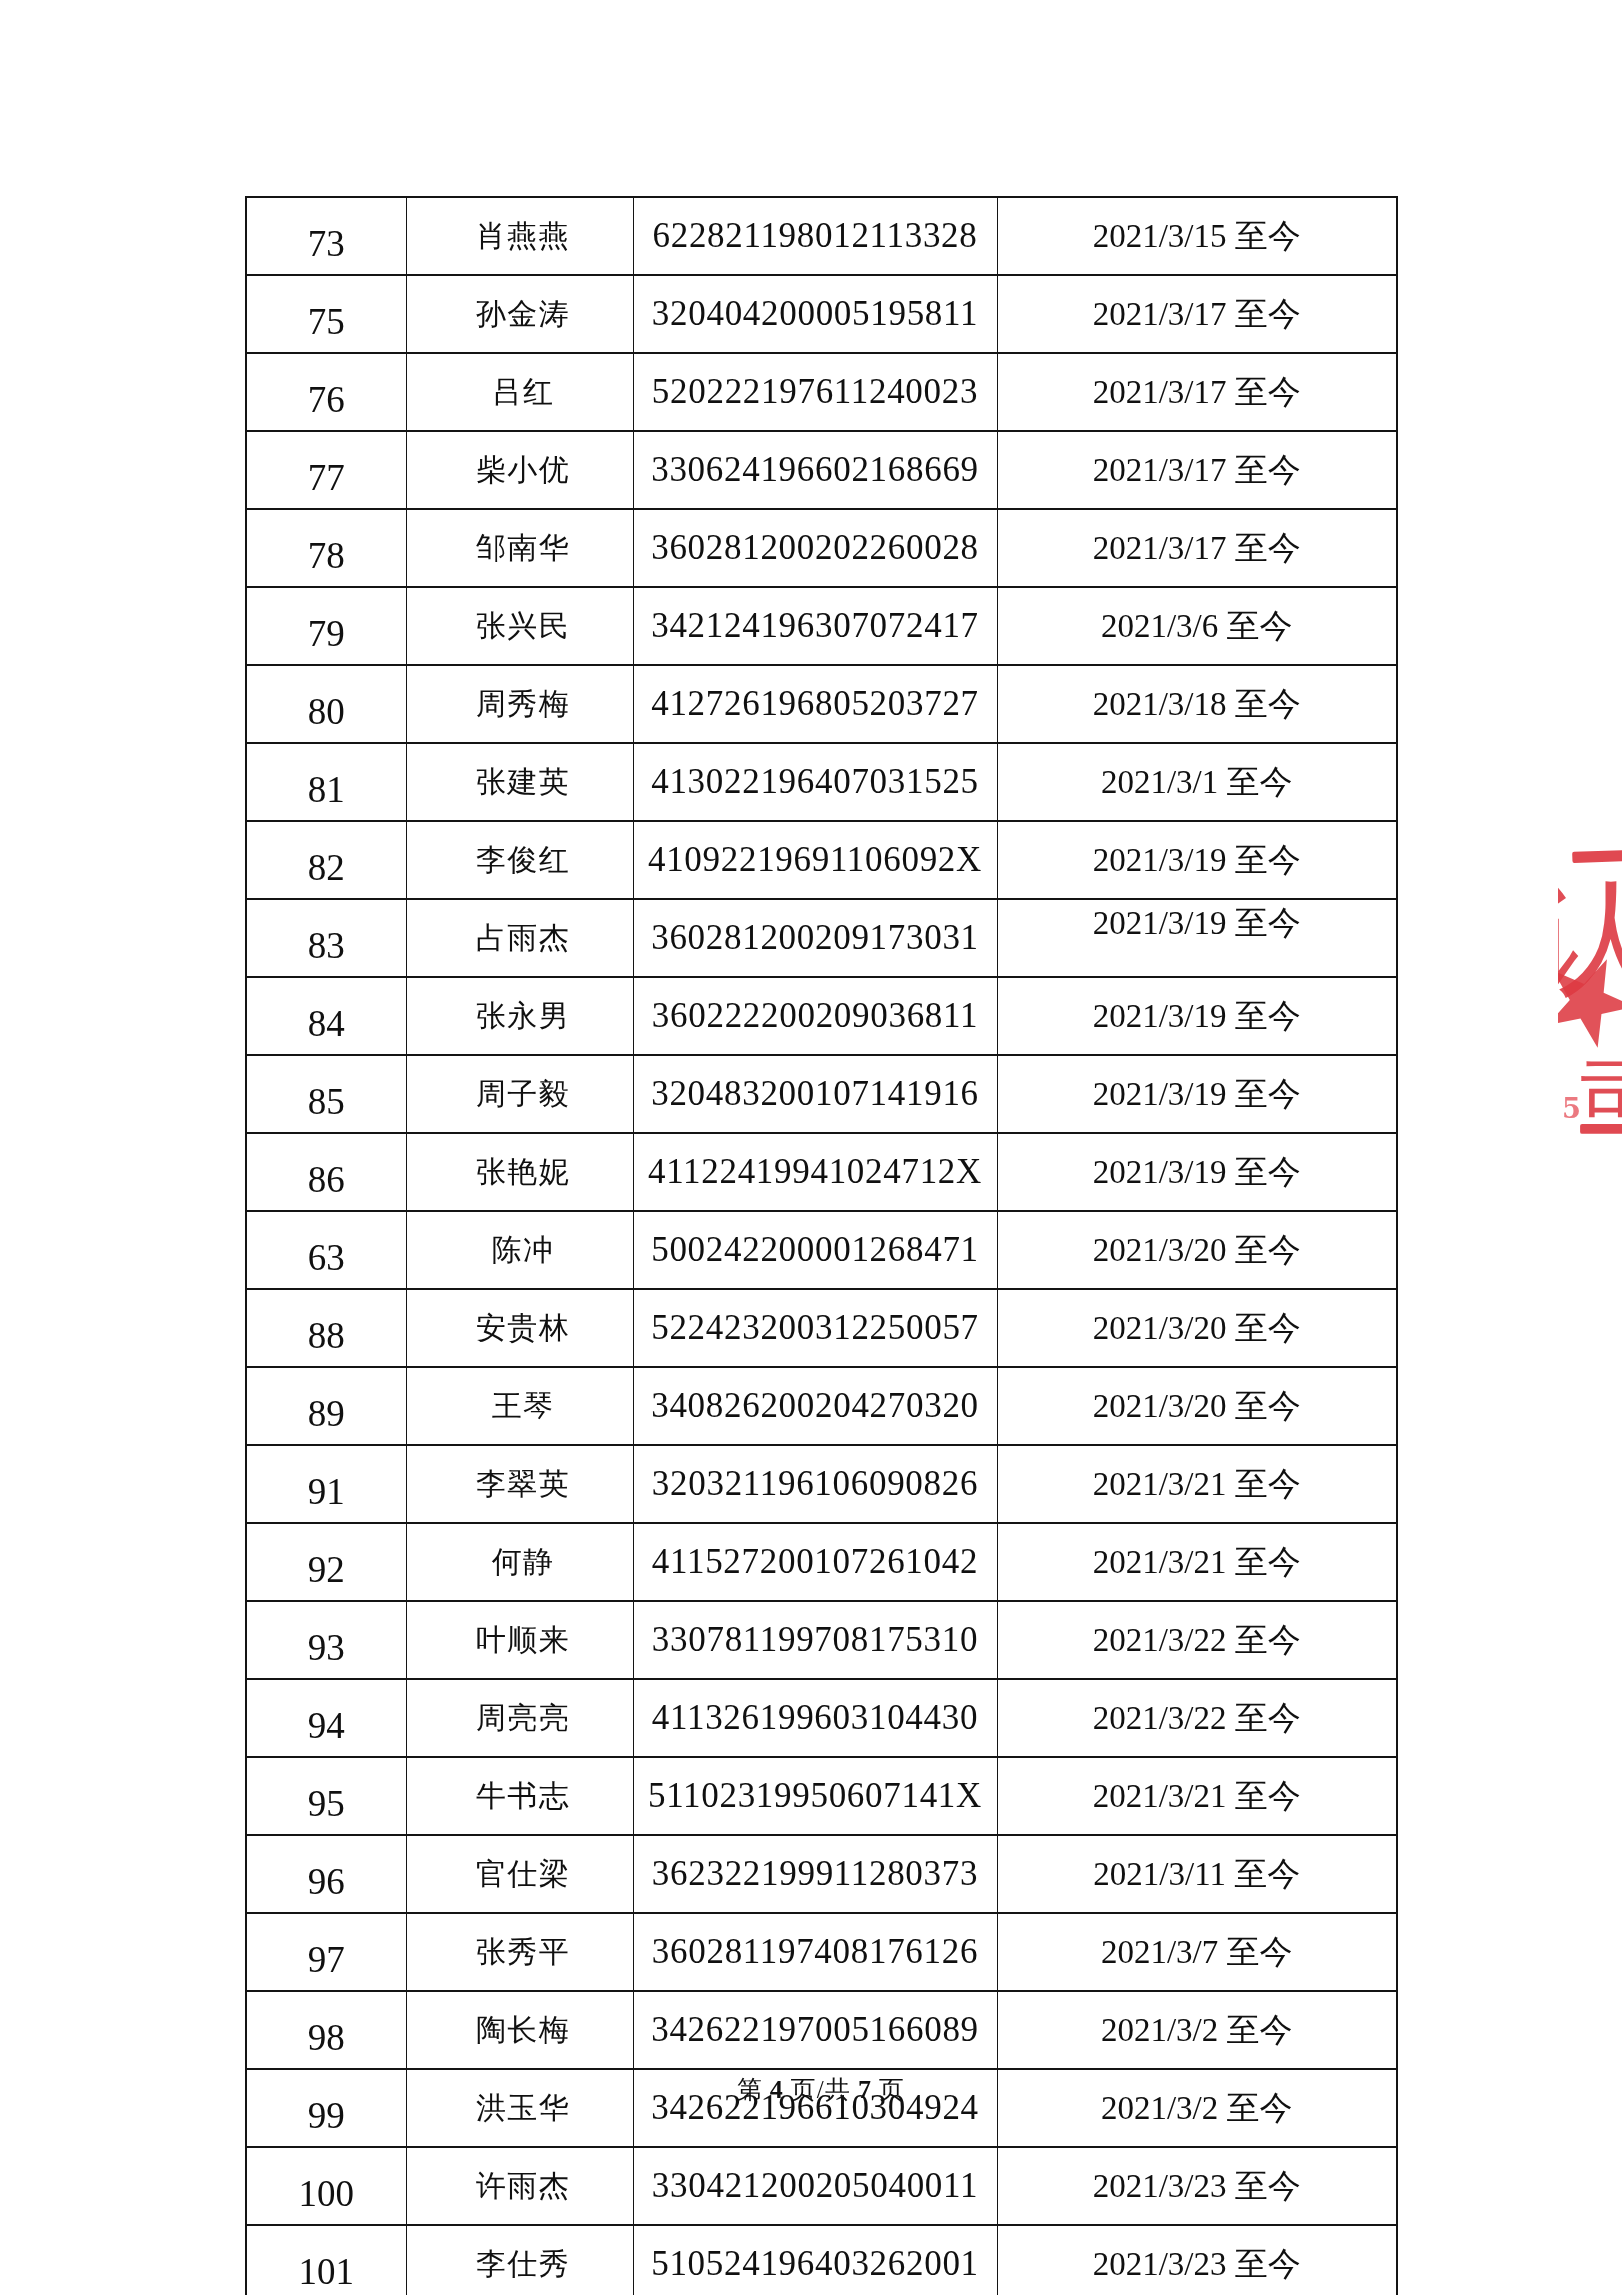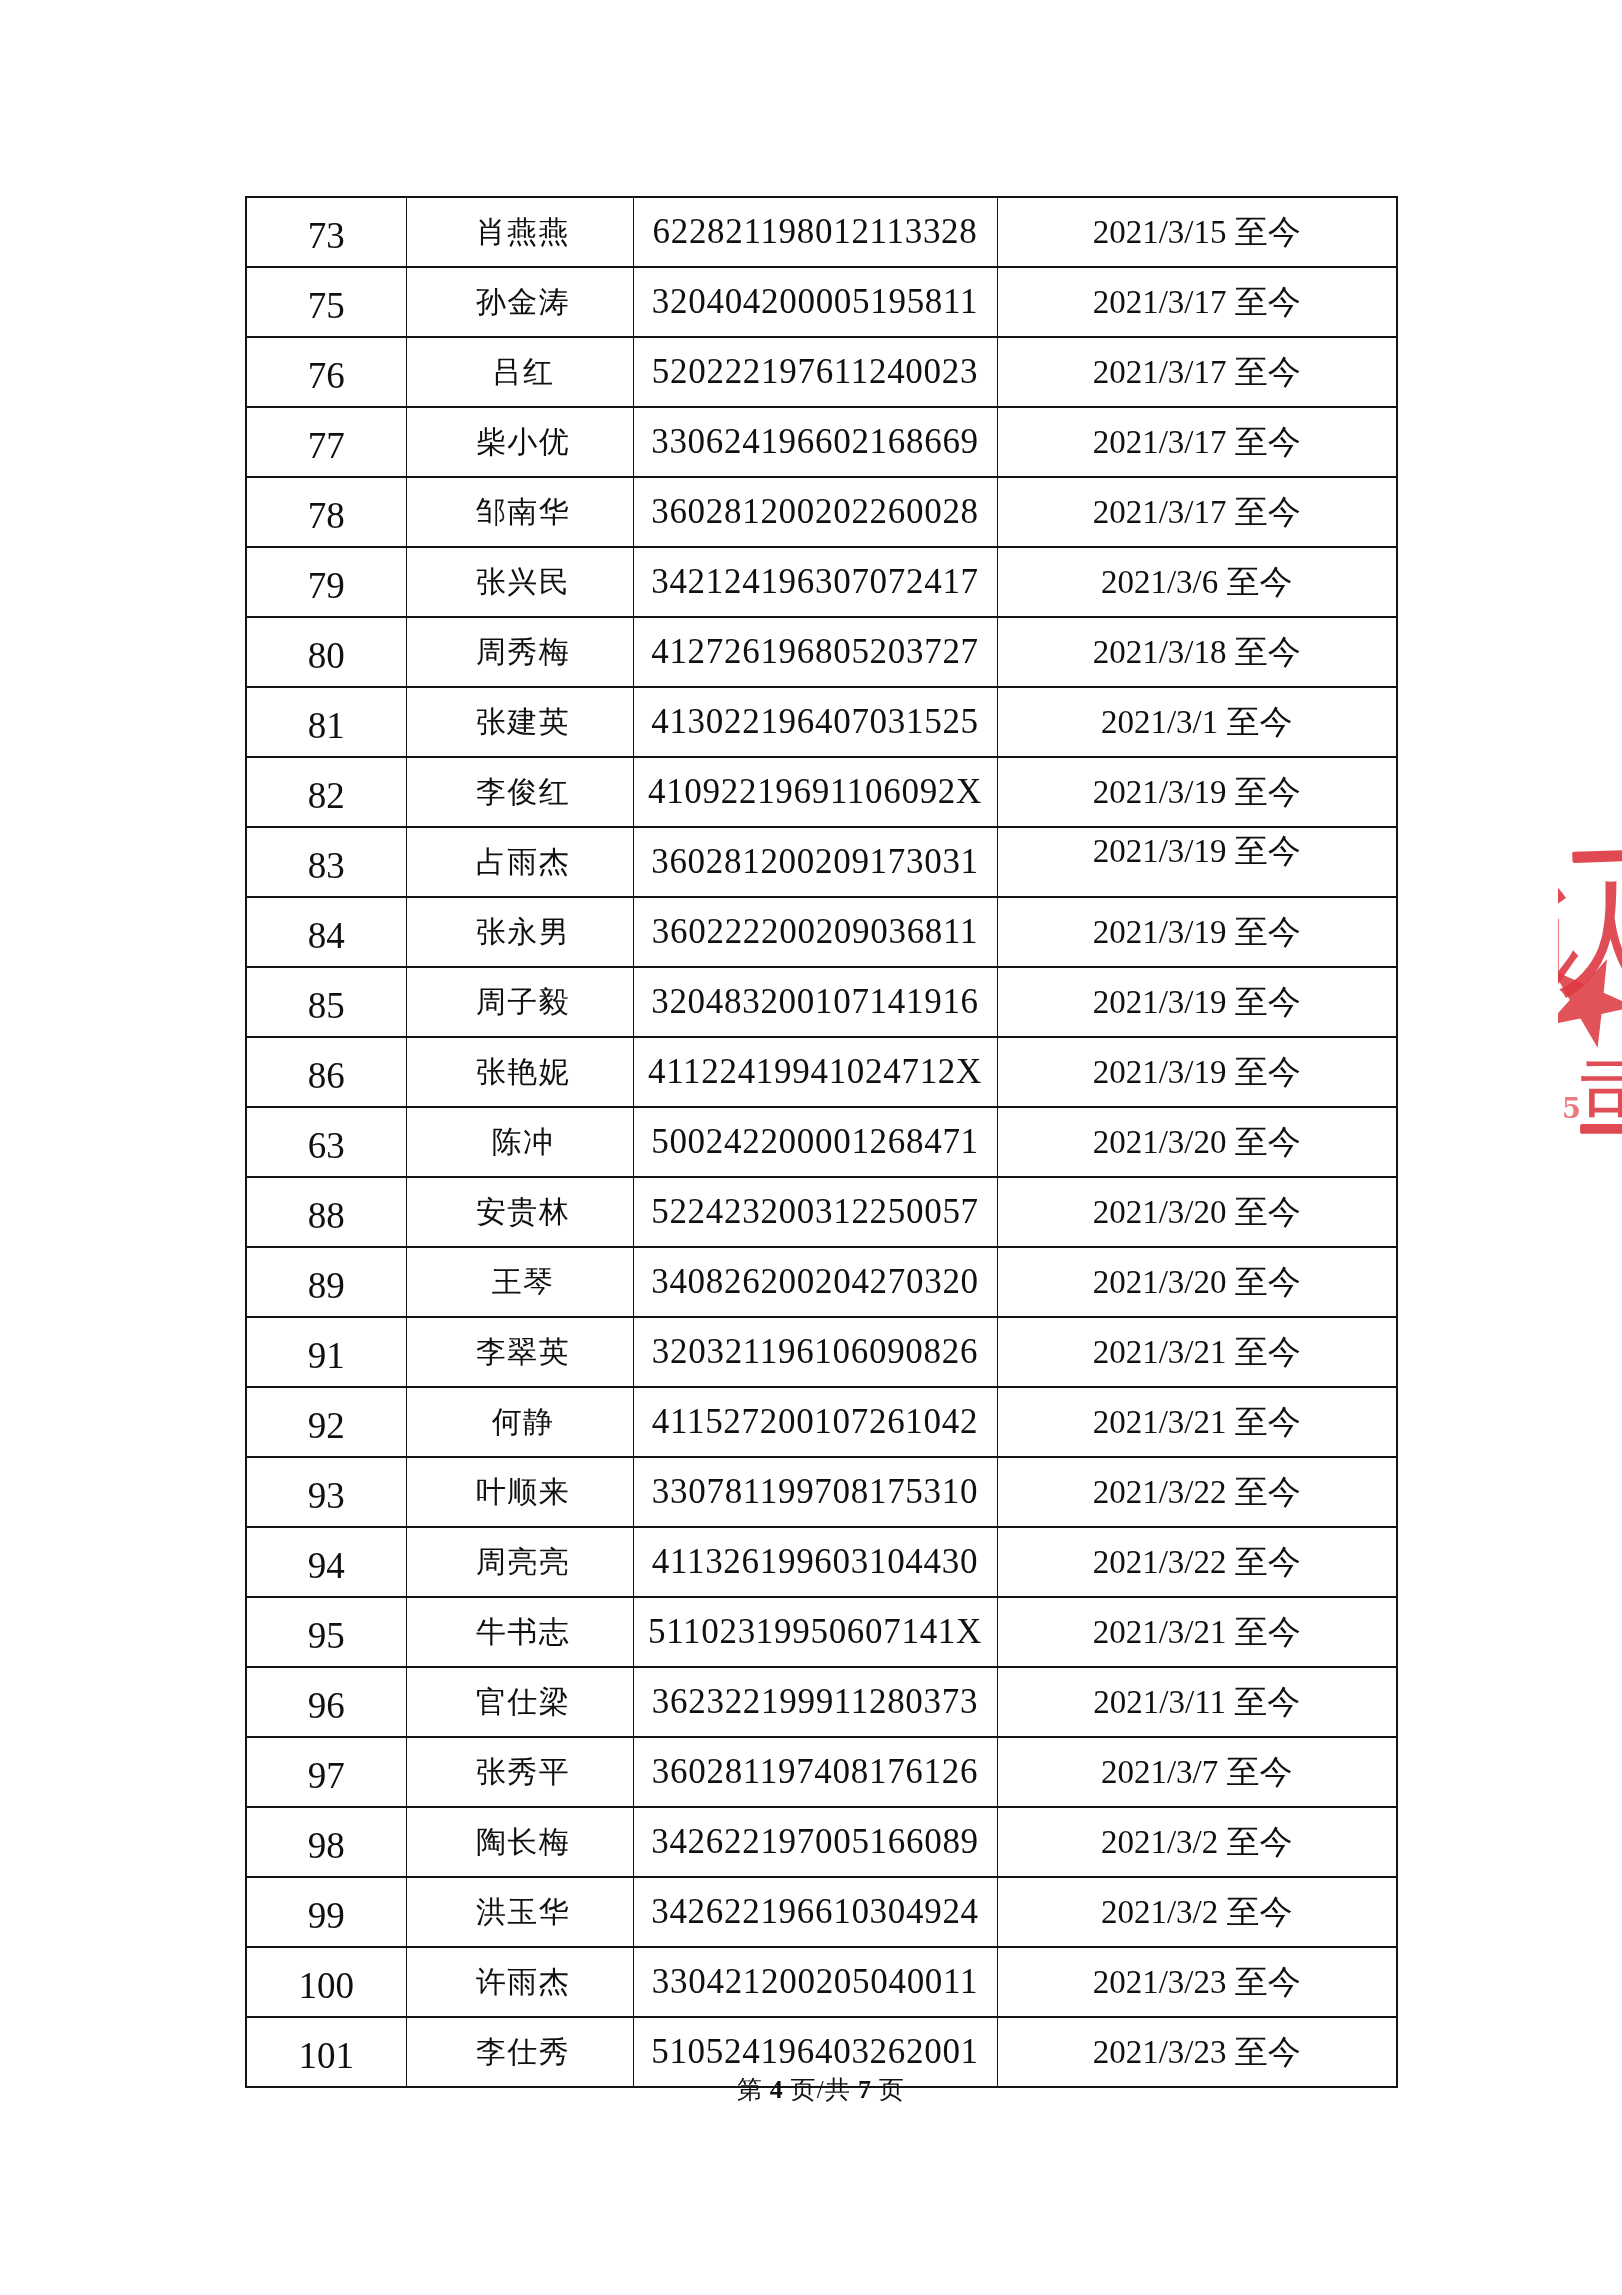--- a/index.html
+++ b/index.html
@@ -23,21 +23,21 @@
     border-left:1.3px solid #141414;
     border-right:1.3px solid #141414;
     border-top:2.6px solid #141414;
     border-bottom:2.6px solid #141414;
     height:60px;
     text-align:center;
     vertical-align:middle;
     overflow:hidden;
     white-space:nowrap;
   }
-  td.cell-no   { font-size:37px; padding-top:7px;margin-top:6px; }
+  td.cell-no   { font-size:37px; padding-top:15px;margin-top:6px; }
   td.cell-name { font-size:30px; letter-spacing:1.3px;padding-left:8px; }
   td.cell-id   { font-size:35px; letter-spacing:0.7px; }
   td.cell-period { font-size:33px; }
   td.cell-period.raised { vertical-align:top; padding-top:1.3px; }
   .footer {
     position:absolute;
     left:821px; top:2073px;
     transform:translateX(-50%);
     font-size:25px;
     letter-spacing:1.3px;

